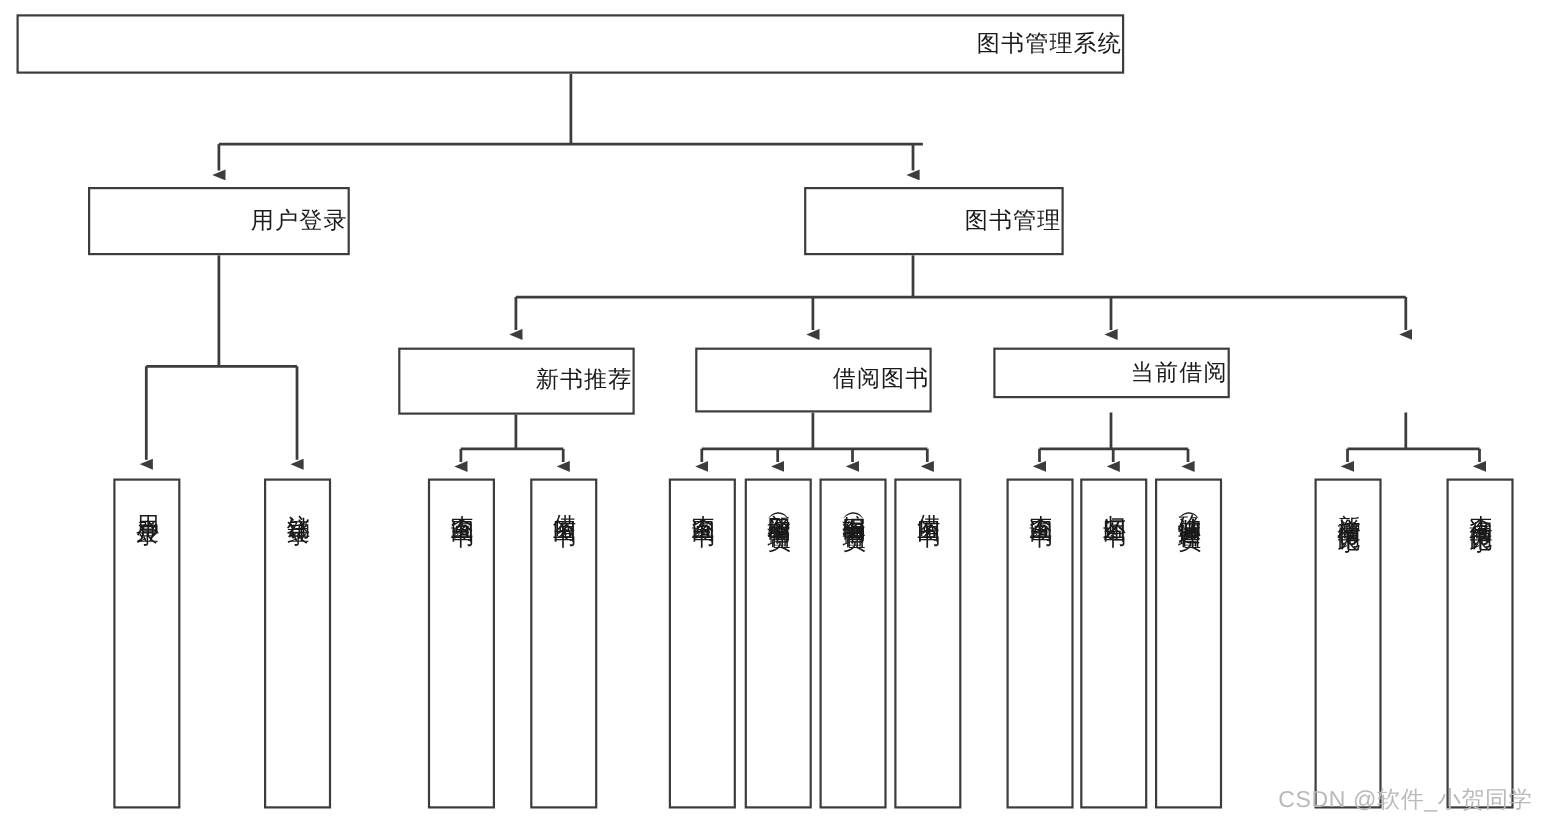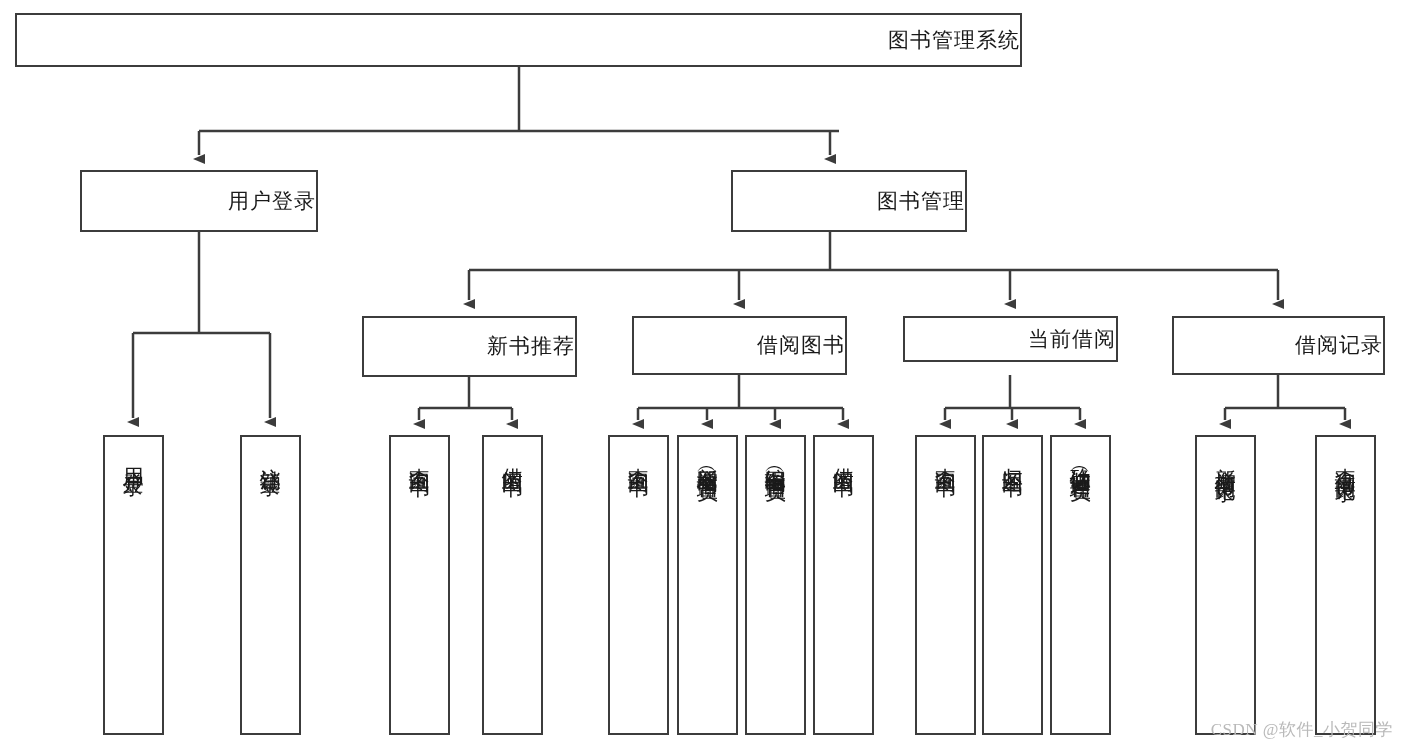--- a/index.html
+++ b/index.html
@@ -54,25 +54,25 @@
     left: 0;
     top: 0;
     width: 1405px;
     height: 747px;
     pointer-events: none;
   }
   .watermark {
     position: absolute;
     right: 12px;
     bottom: 6px;
-    font-size: 17px;
+    font-size: 21px;
     color: #b9b9b9;
     letter-spacing: 0.5px;
     white-space: nowrap;
-    font-family: Liberation Serif, serif;
+    font-family: Liberation Sans, sans-serif;
   }
 </style>
 </head>
 <body>
 
 <div id="canvas">
 
   <svg class="edges" viewBox="0 0 1405 747">
     <defs>
       <marker id="arrow" markerWidth="10" markerHeight="12" refX="1" refY="6" orient="auto" markerUnits="userSpaceOnUse">
@@ -136,23 +136,20 @@
 
   <div class="node" style="left:362px; top:316px; width:215px; height:61px;">
     <span class="node-label">新书推荐</span>
   </div>
   <div class="node" style="left:632px; top:316px; width:215px; height:59px;">
     <span class="node-label">借阅图书</span>
   </div>
   <div class="node" style="left:903px; top:316px; width:215px; height:46px;">
     <span class="node-label">当前借阅</span>
   </div>
-  <div class="node" style="left:1172px; top:316px; width:213px; height:59px;">
-    <span class="node-label">借阅记录</span>
-  </div>
 
   <div class="node leaf" style="left:103px; top:435px; width:61px; height:300px;">
     <span class="node-label">用户登录</span>
   </div>
   <div class="node leaf" style="left:240px; top:435px; width:61px; height:300px;">
     <span class="node-label">注销登录</span>
   </div>
 
   <div class="node leaf" style="left:389px; top:435px; width:61px; height:300px;">
     <span class="node-label">查询图书</span>

